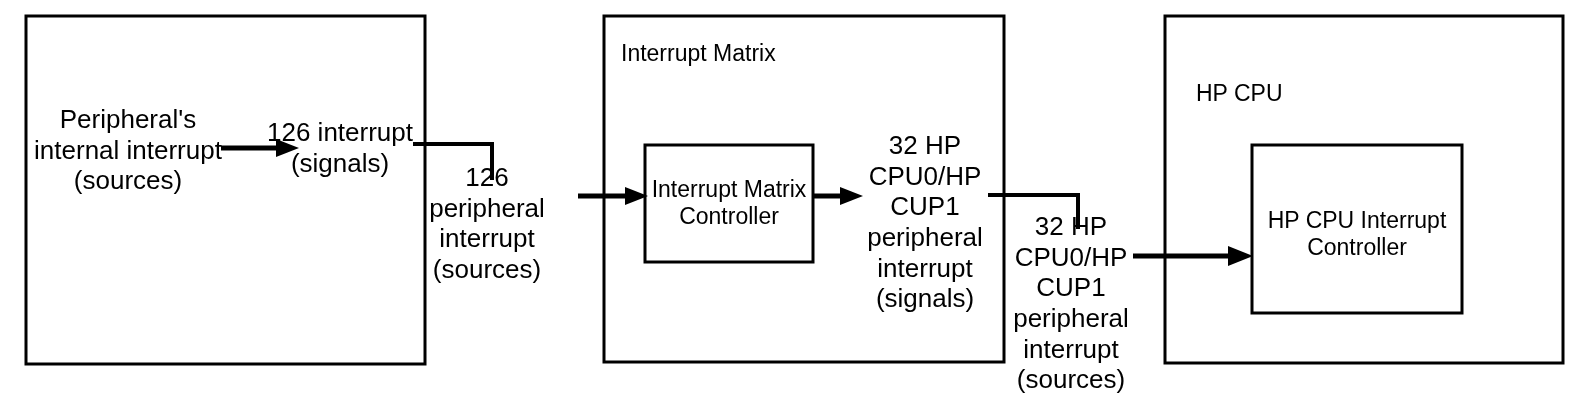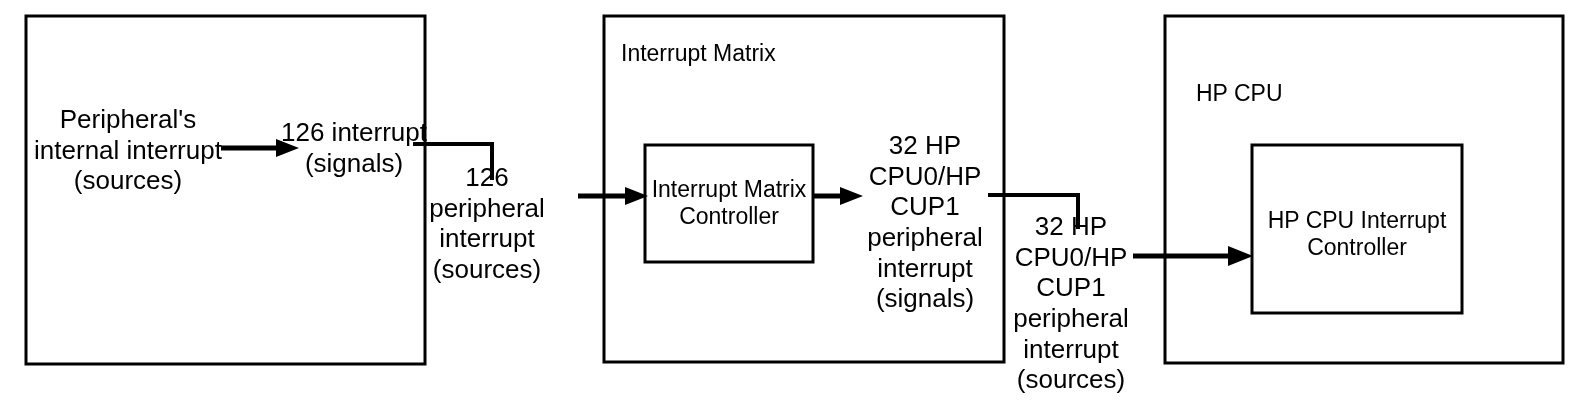--- a/index.html
+++ b/index.html
@@ -124,21 +124,21 @@
   <div class="lbl inner-label" style="left:729px; top:203px; width:180px;">Interrupt Matrix
 Controller</div>
 
   <div class="lbl inner-label" style="left:1357px; top:234px; width:222px;">HP CPU Interrupt
 Controller</div>
 
   <div class="lbl flow-label" style="left:128px; top:150px; width:210px;">Peripheral's
 internal interrupt
 (sources)</div>
 
-  <div class="lbl flow-label" style="left:354px; top:148px; width:150px;">126 interrupt
+  <div class="lbl flow-label" style="left:340px; top:148px; width:150px;">126 interrupt
 (signals)</div>
 
   <div class="lbl flow-label" style="left:487px; top:223px; width:160px;">126 peripheral
 interrupt
 (sources)</div>
 
   <div class="lbl flow-label" style="left:925px; top:222px; width:130px;">32 HP
 CPU0/HP
 CUP1
 peripheral

